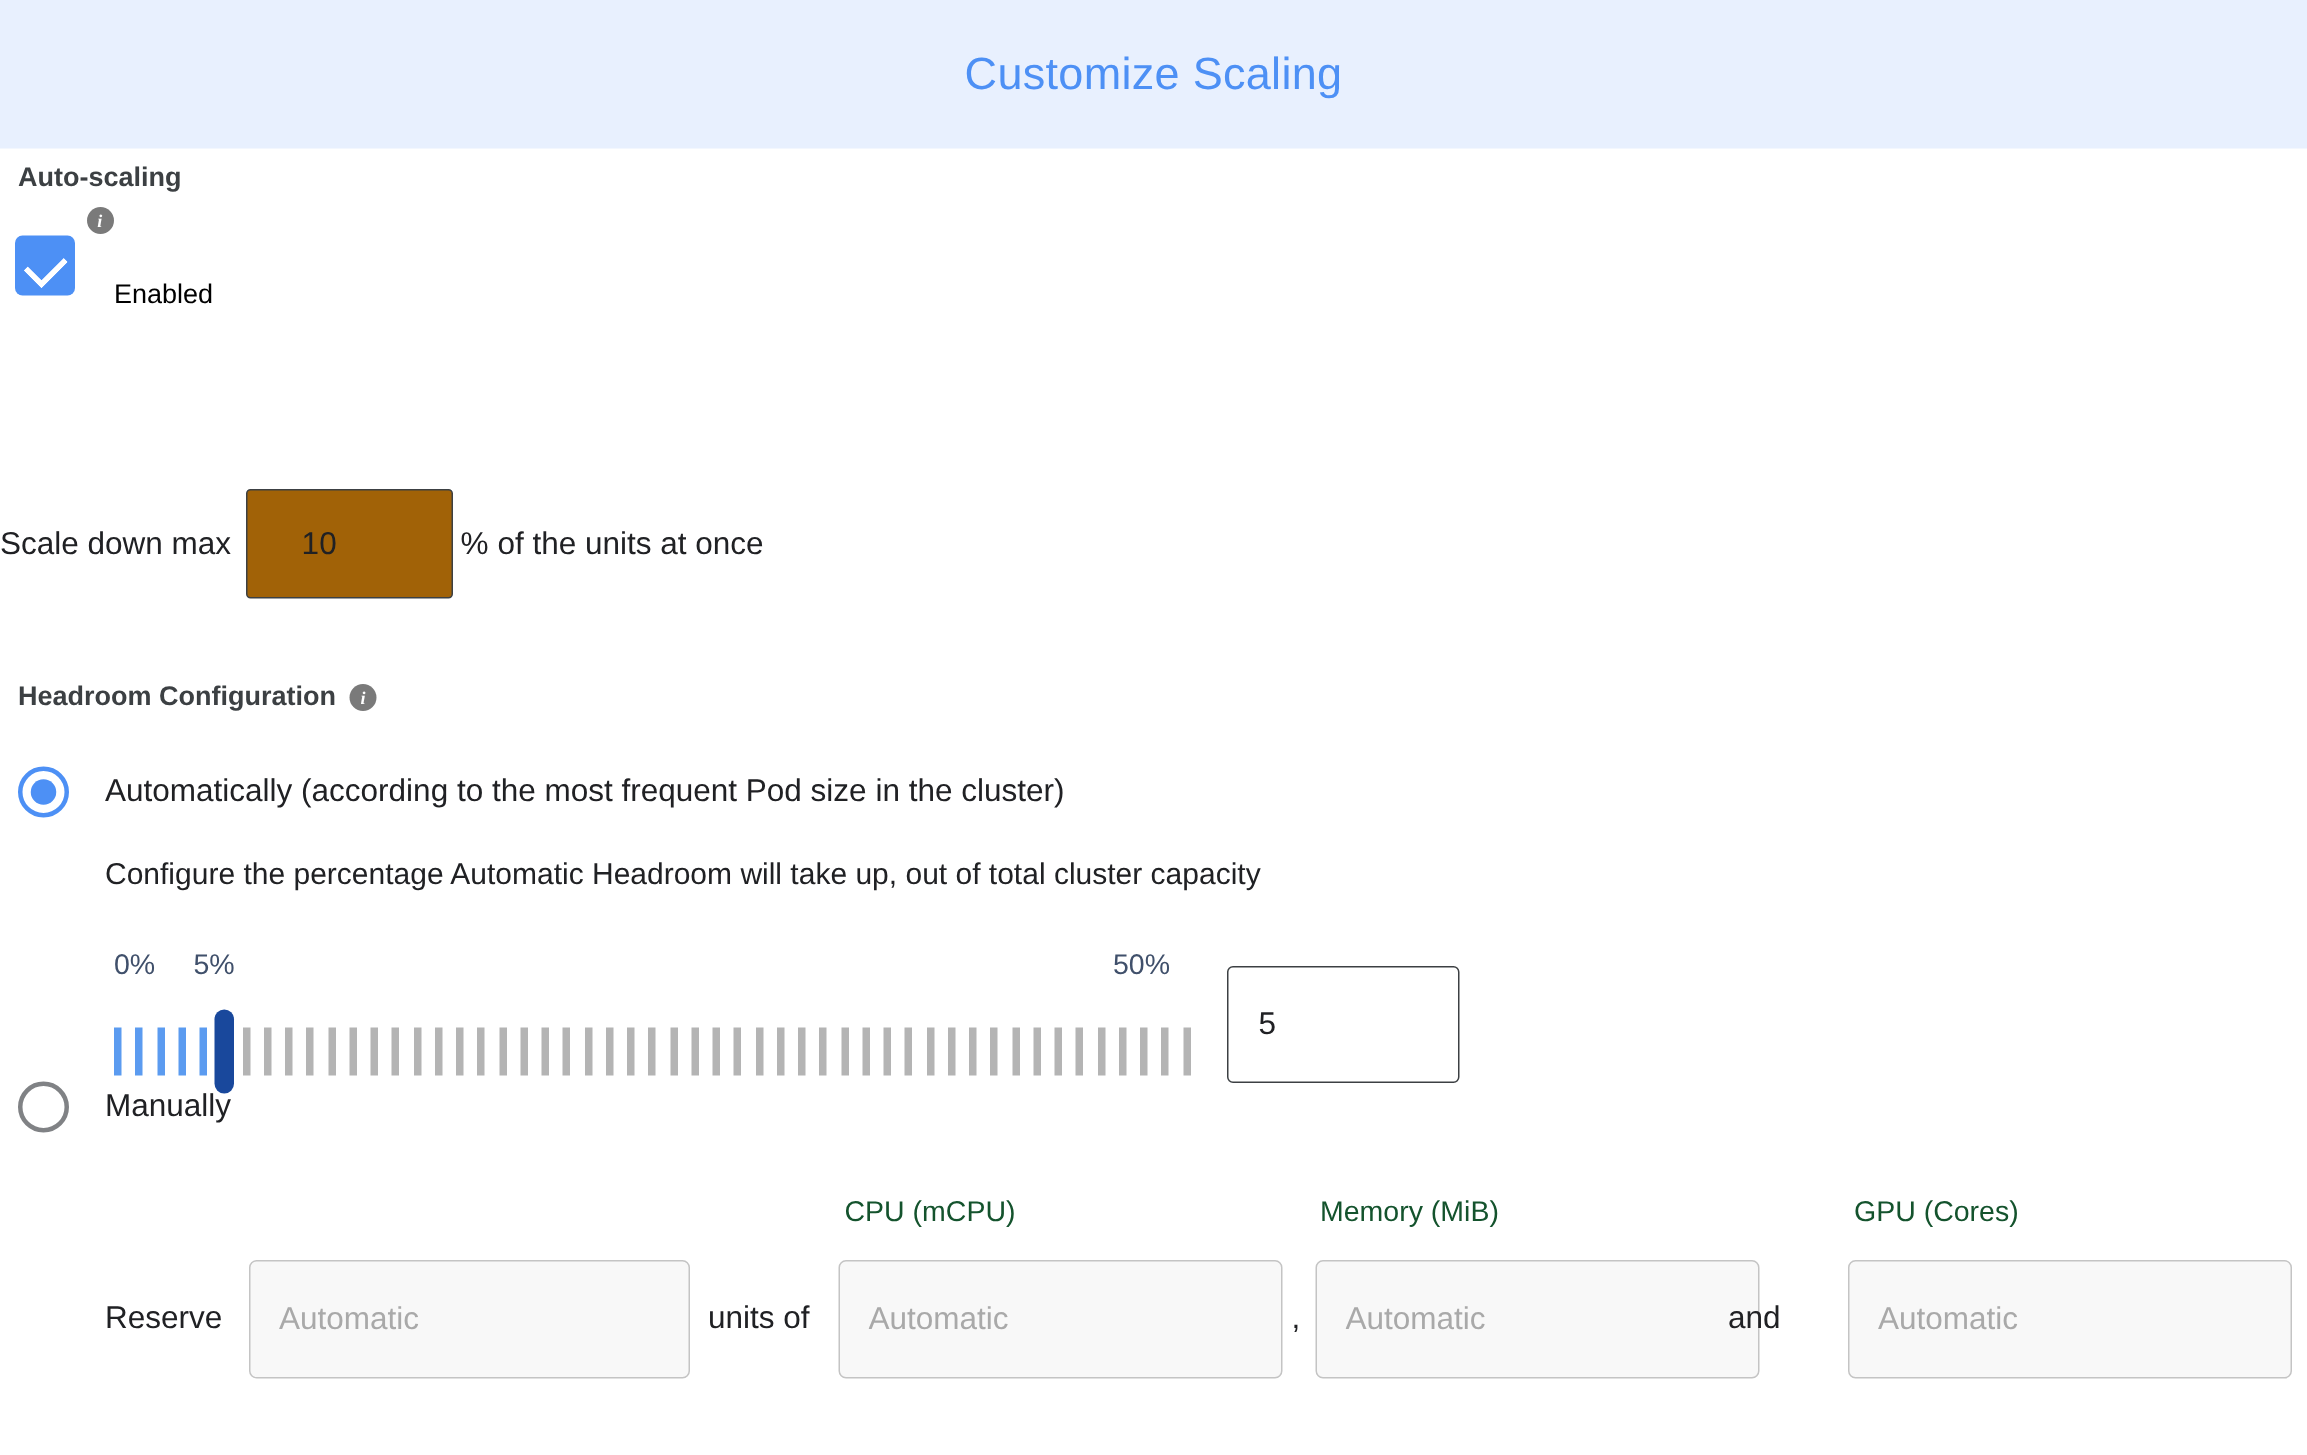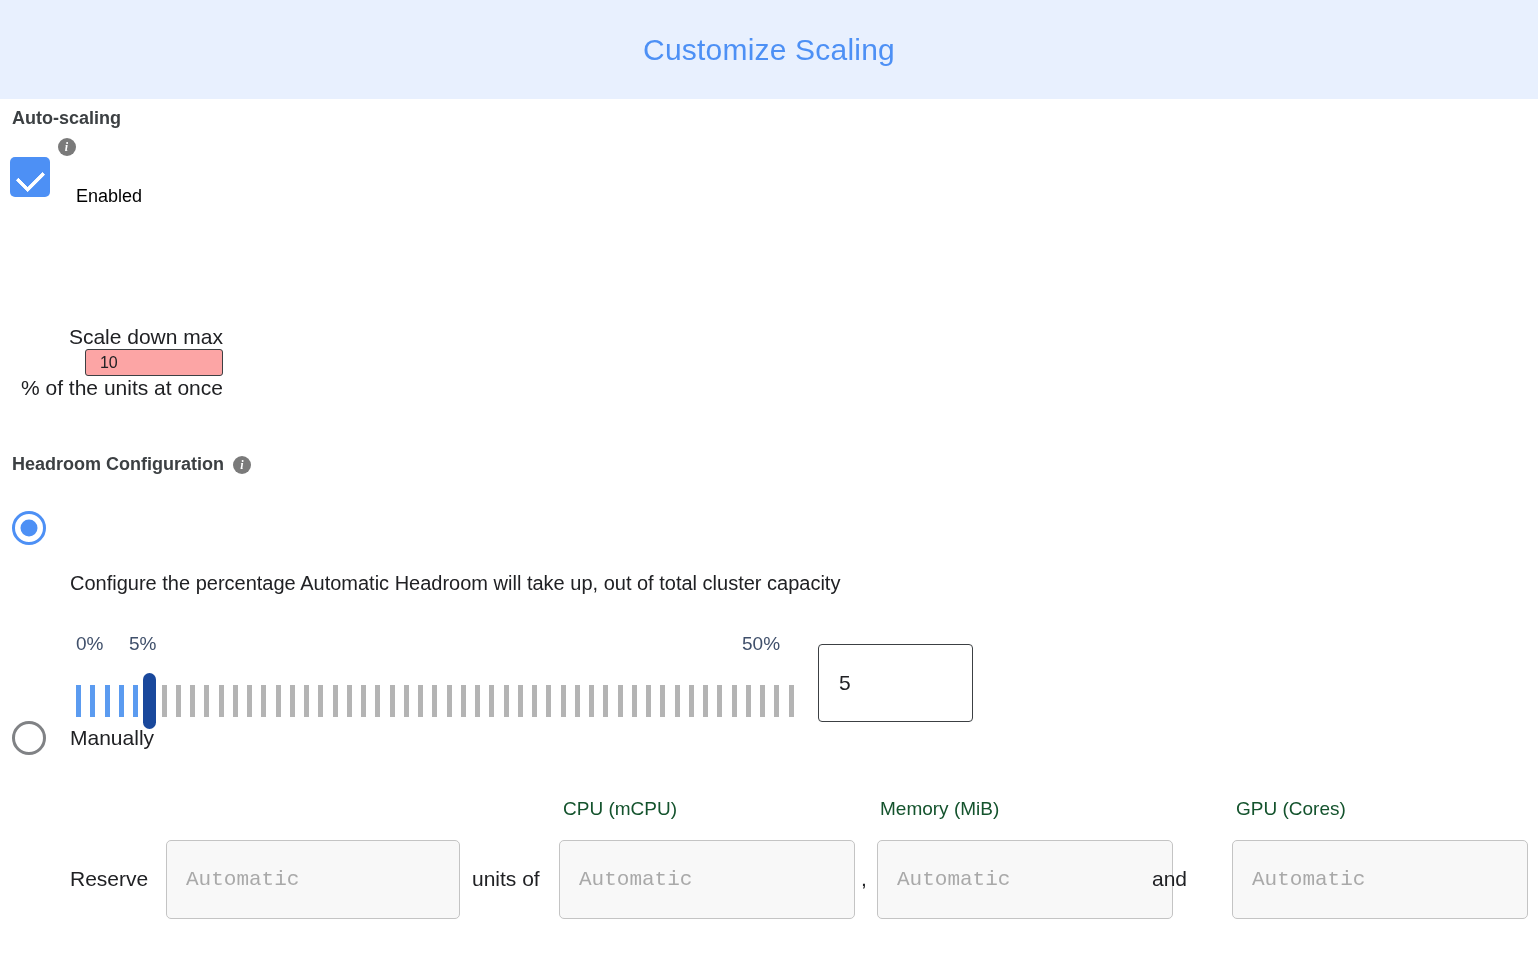--- a/index.html
+++ b/index.html
@@ -103,43 +103,42 @@
   .checkbox-label {
     margin-left: 26px;
     font-size: 18px;
     color: #000000;
     margin-top: 40px;
   }
 
   
   .scaledown-row {
     position: absolute;
-    left: 16px;
+    left: 0;
     top: 226px;
     display: flex;
-    align-items: flex-end;
+    align-items: center;
     height: 75px;
-    flex-direction: column;
   }
   .scaledown-label {
     font-size: 21px;
     color: #202124;
   }
   .num-input {
     width: 138px;
     height: 73px;
     box-sizing: border-box;
     border: 1px solid #3c4043;
     border-radius: 3px;
     margin-left: 10px;
-    font-size: 16px;
+    font-size: 21px;
     color: #202124;
     font-family: "Liberation Sans", sans-serif;
-    padding: 0 14px;
-    background: #fca5a5;
+    padding: 0 36px;
+    background: #a16207;
     outline: none;
   }
   .scaledown-suffix {
     font-size: 21px;
     color: #202124;
     margin-left: 5px;
   }
 
   
   .headroom-title {
@@ -282,21 +281,21 @@
   }
   .text-input {
     position: absolute;
     top: 741px;
     height: 79px;
     box-sizing: border-box;
     background: #f8f8f8;
     border: 1px solid #c4c4c4;
     border-radius: 5px;
     font-size: 21px;
-    font-family: Liberation Mono, monospace;
+    font-family: Liberation Sans, sans-serif;
     color: #202124;
     padding: 0 19px;
     outline: none;
   }
   .text-input::placeholder { color: #a9a9a9; }
   .inp-units { left: 166px; width: 294px; }
   .inp-cpu   { left: 559px; width: 296px; }
   .inp-mem   { left: 877px; width: 296px; }
   .inp-gpu   { left: 1232px; width: 296px; }
 
@@ -335,20 +334,21 @@
     <span class="scaledown-suffix">% of the units at once</span>
   </div>
 
   <div class="section-title headroom-title">
     <span>Headroom Configuration</span>
     <span class="info-icon">i</span>
   </div>
 
   <div class="radio-row radio-auto">
     <div class="radio checked"></div>
+    <span class="radio-label">Automatically (according to the most frequent Pod size in the cluster)</span>
   </div>
 
   <div class="headroom-desc">Configure the percentage Automatic Headroom will take up, out of total cluster capacity</div>
 
   <div class="slider-wrap">
     <div class="slider-labels">
       <span class="slider-label label-min">0%</span>
       <span class="slider-label label-cur">5%</span>
       <span class="slider-label label-max">50%</span>
     </div>

